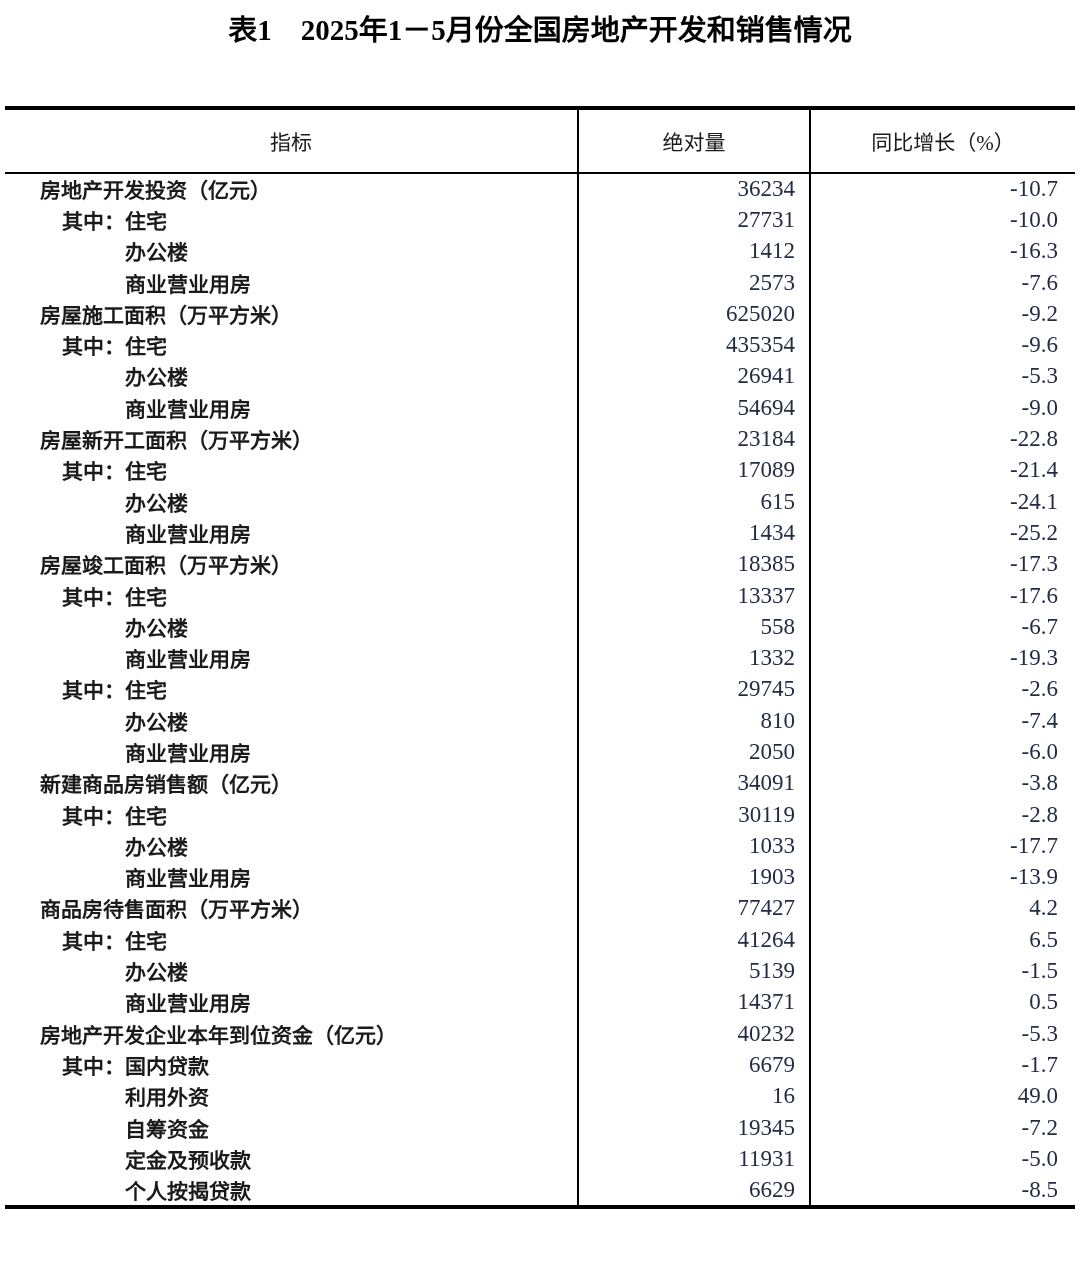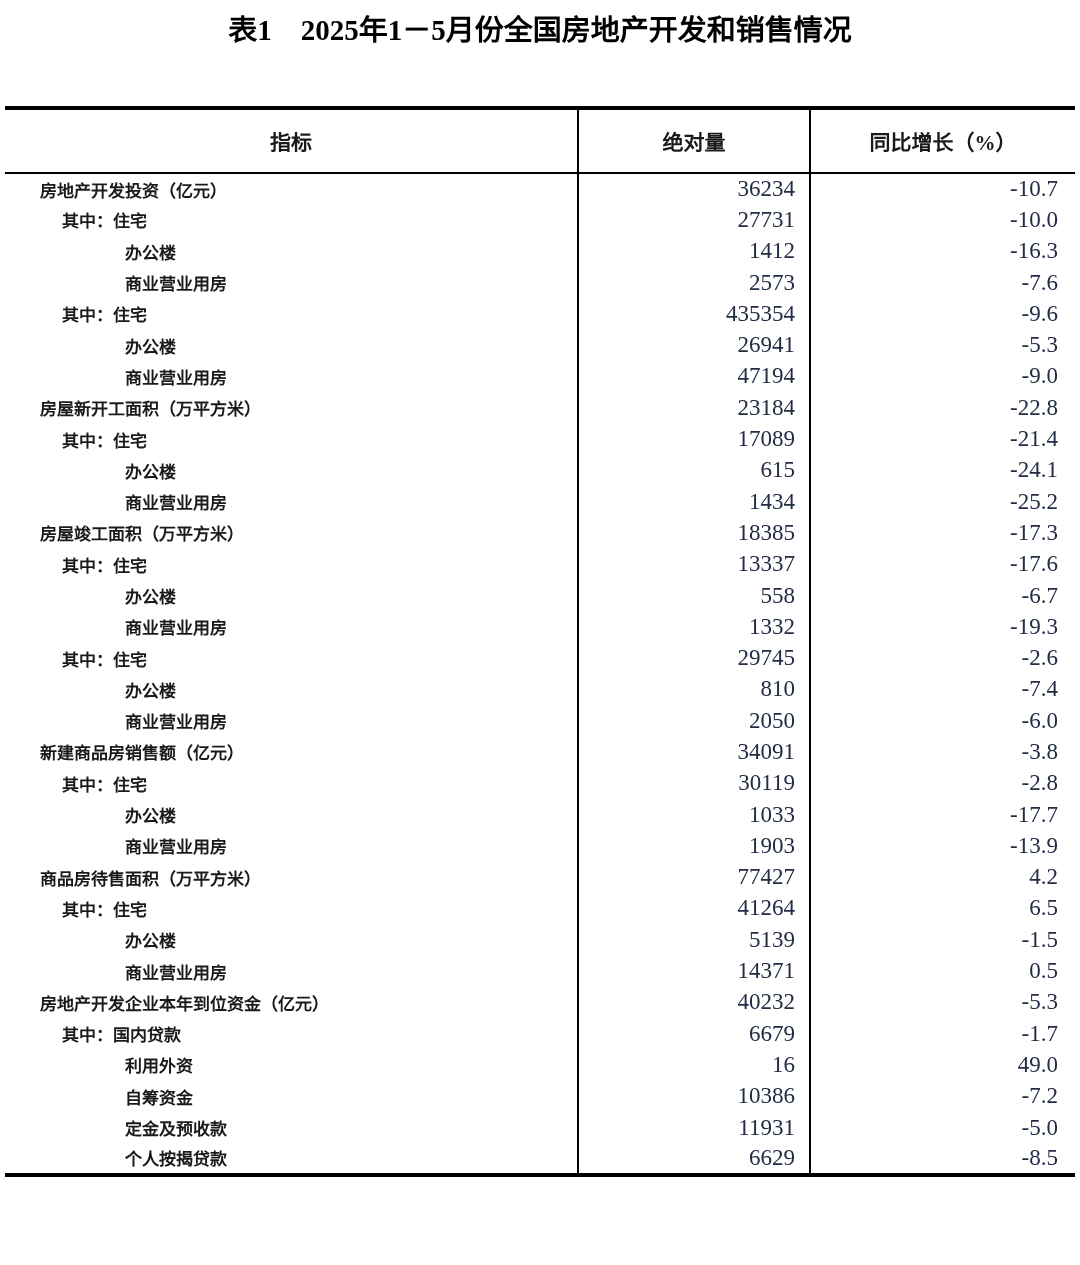--- a/index.html
+++ b/index.html
@@ -33,40 +33,40 @@
     table-layout:fixed;
     border-top:4px solid var(--border);
     border-bottom:4px solid var(--border);
   }
   table.stats col.c1{width:573px;}
   table.stats col.c2{width:232px;}
   table.stats col.c3{width:265px;}
   table.stats th{
     height:62px;
     font-size:21px;
-    font-weight:bold;
+    font-weight:normal;
     color:var(--label-text);
     text-align:center;
     vertical-align:middle;
     border-bottom:2px solid var(--border);
     padding:0;
   }
   table.stats th.vline, table.stats td.vline{
     border-right:2px solid var(--border);
   }
   table.stats tbody tr{height:31.3px;}
   table.stats td{
     padding:0;
     vertical-align:middle;
     white-space:nowrap;
     overflow:hidden;
   }
   td.label{
     font-weight:bold;
-    font-size:17px;
+    font-size:21px;
     color:var(--label-text);
   }
   td.label.lvl0{padding-left:35px;}
   td.label.lvl1{padding-left:57px;}
   td.label.lvl2{padding-left:120px;}
   td.num{
     font-size:23px;
     color:var(--number-text);
     text-align:right;
     font-family:"Liberation Serif","DejaVu Serif",serif;
@@ -108,32 +108,37 @@
           <td class="label vline lvl2">办公楼</td>
           <td class="num absolute vline">1412</td>
           <td class="num growth">-16.3</td>
         </tr>
         <tr>
           <td class="label vline lvl2">商业营业用房</td>
           <td class="num absolute vline">2573</td>
           <td class="num growth">-7.6</td>
         </tr>
         <tr>
+          <td class="label vline lvl0">房屋施工面积（万平方米）</td>
+          <td class="num absolute vline">625020</td>
+          <td class="num growth">-9.2</td>
+        </tr>
+        <tr>
           <td class="label vline lvl1">其中：住宅</td>
           <td class="num absolute vline">435354</td>
           <td class="num growth">-9.6</td>
         </tr>
         <tr>
           <td class="label vline lvl2">办公楼</td>
           <td class="num absolute vline">26941</td>
           <td class="num growth">-5.3</td>
         </tr>
         <tr>
           <td class="label vline lvl2">商业营业用房</td>
-          <td class="num absolute vline">47194</td>
+          <td class="num absolute vline">54694</td>
           <td class="num growth">-9.0</td>
         </tr>
         <tr>
           <td class="label vline lvl0">房屋新开工面积（万平方米）</td>
           <td class="num absolute vline">23184</td>
           <td class="num growth">-22.8</td>
         </tr>
         <tr>
           <td class="label vline lvl1">其中：住宅</td>
           <td class="num absolute vline">17089</td>
@@ -234,21 +239,21 @@
           <td class="num absolute vline">6679</td>
           <td class="num growth">-1.7</td>
         </tr>
         <tr>
           <td class="label vline lvl2">利用外资</td>
           <td class="num absolute vline">16</td>
           <td class="num growth">49.0</td>
         </tr>
         <tr>
           <td class="label vline lvl2">自筹资金</td>
-          <td class="num absolute vline">10386</td>
+          <td class="num absolute vline">19345</td>
           <td class="num growth">-7.2</td>
         </tr>
         <tr>
           <td class="label vline lvl2">定金及预收款</td>
           <td class="num absolute vline">11931</td>
           <td class="num growth">-5.0</td>
         </tr>
         <tr>
           <td class="label vline lvl2">个人按揭贷款</td>
           <td class="num absolute vline">6629</td>

